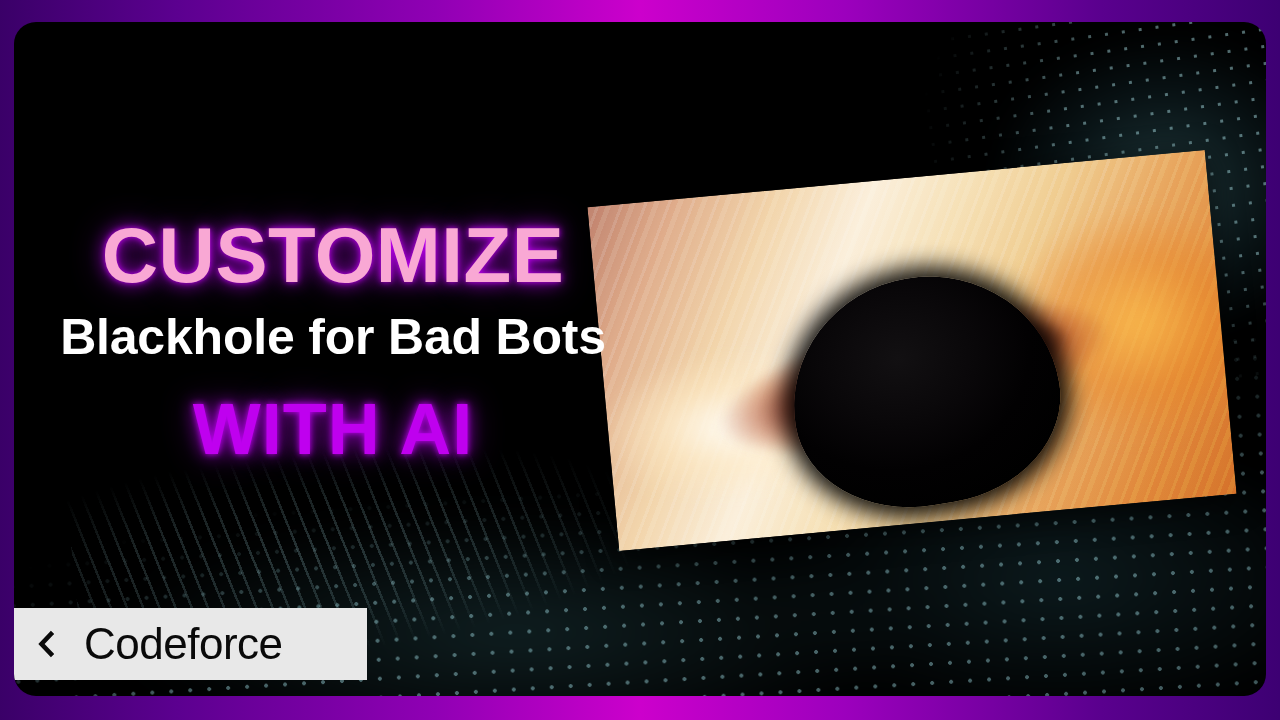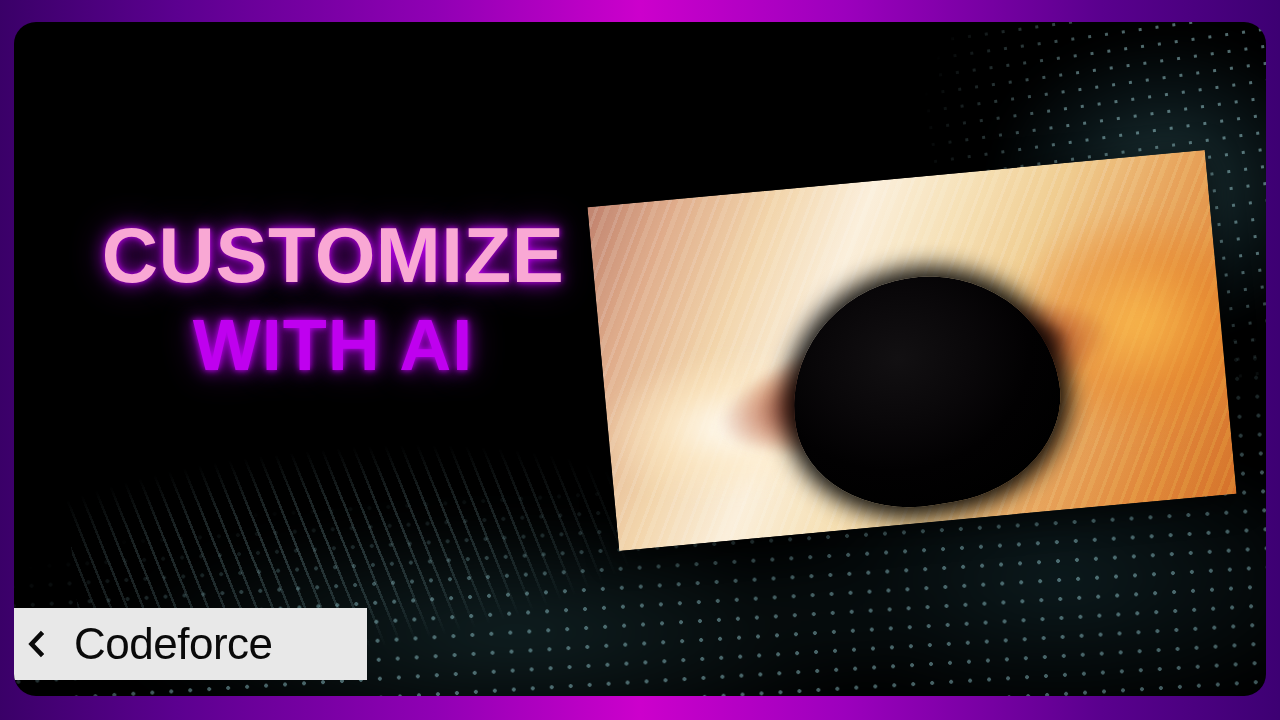--- a/index.html
+++ b/index.html
@@ -123,21 +123,21 @@
     display:block;
     margin-top:16px;
     font-size:50px;
     font-weight:800;
     line-height:1.12;
     color:#ffffff;
     letter-spacing:-0.2px;
   }
   #title-line3 {
     display:block;
-    margin-top:16px;
+    margin-top:28px;
     font-size:72px;
     font-weight:900;
     letter-spacing:1px;
     line-height:1;
     color:#bf00ef;
     text-shadow:
       0 0 6px rgba(200,0,255,0.95),
       0 0 18px rgba(190,0,245,0.75),
       0 0 34px rgba(170,0,230,0.45);
   }
@@ -254,21 +254,21 @@
 
   
   #brand-badge {
     position:absolute;
     left:-14px; bottom:16px;
     width:367px; height:72px;
     background:#e8e8e8;
     display:flex;
     align-items:center;
     gap:14px;
-    padding-left:14px;
+    padding-left:24px;
     z-index:9;
   }
   #brand-mark {
     position:relative;
     width:46px; height:46px;
     flex:0 0 46px;
   }
   #brand-mark .dotring {
     position:absolute; inset:0;
     border-radius:50%;
@@ -305,20 +305,21 @@
       <div id="bh-glow-r"></div>
       <div id="bh-ring"></div>
       <div id="bh-ring2"></div>
       <div id="bh-arcs"></div>
       <div id="bh-sphere-soft"></div>
       <div id="bh-sphere"></div>
     </div>
 
     <div id="headline">
       <span id="title-line1">CUSTOMIZE</span>
+      <span id="title-line2">Blackhole for Bad Bots</span>
       <span id="title-line3">WITH AI</span>
     </div>
 
     <div id="brand-badge">
       <span id="brand-mark">
         <span class="dotring"></span>
         <svg viewBox="0 0 46 46" width="46" height="46" aria-hidden="true">
           <path d="M27 13 L17.5 23 L27 33" fill="none" stroke="#0a0a0a" stroke-width="4.6" stroke-linecap="square" stroke-linejoin="miter"></path>
         </svg>
       </span>

